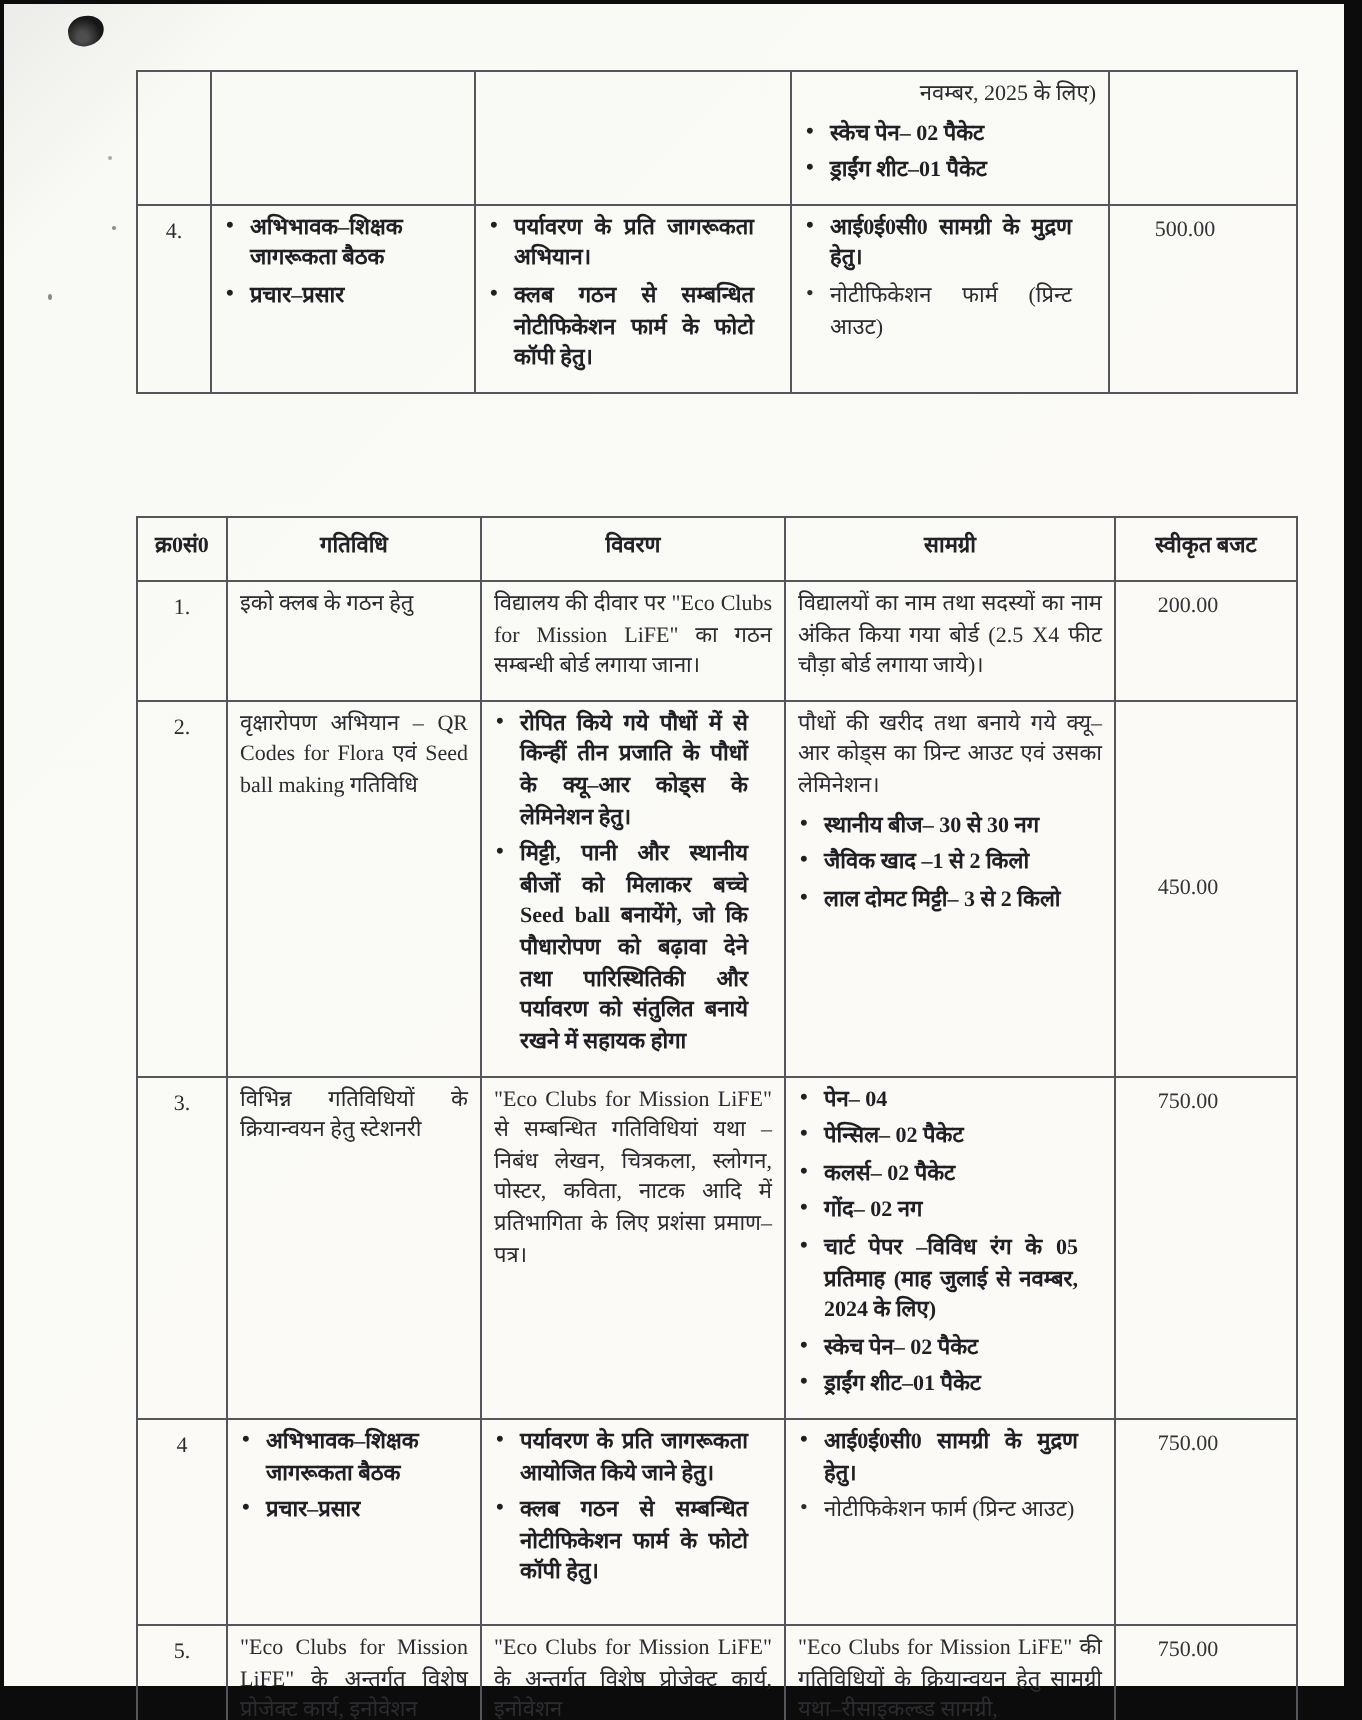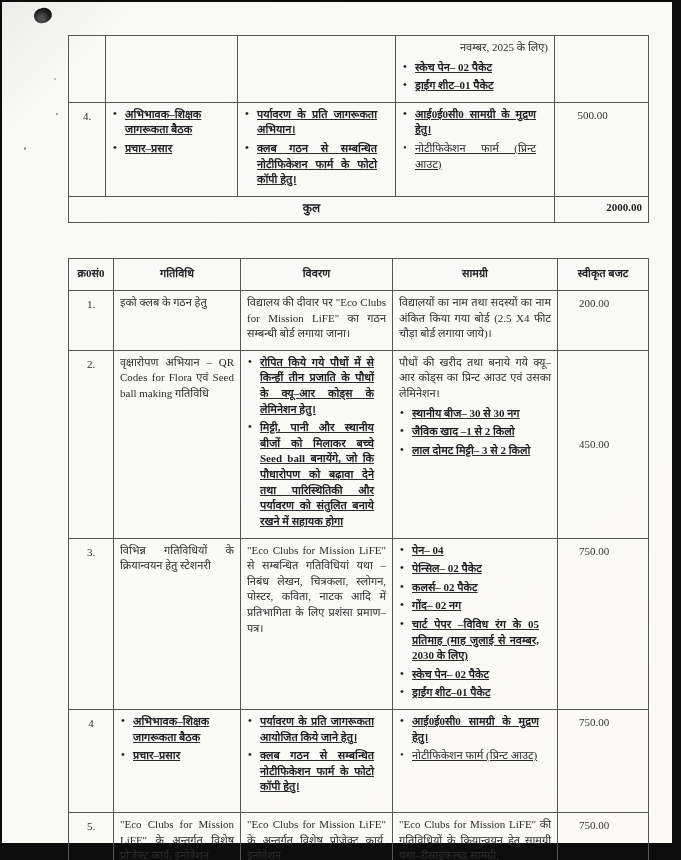--- a/index.html
+++ b/index.html
@@ -27,21 +27,21 @@
     word-wrap:break-word;
   }
   th{font-weight:bold;text-align:center;padding-top:7px;font-size:11px;color:#222226;}
   .tbl-a{position:absolute;left:66px;top:33px;}
   .tbl-b{position:absolute;left:66px;top:256px;}
   .sn{text-align:center;padding-top:6px;}
   .budget{text-align:center;padding-right:24px;padding-top:5px;font-size:11px;color:#333337;}
   .budget.mid{vertical-align:middle;}
   .ct{text-align:justify;margin:0 0 4px 0;}
   .ct.ind{padding-left:13px;text-align:right;}
-  ul.bl{list-style:none;margin:0 12px 4px 0;padding:0;text-decoration:underline;}
+  ul.bl{list-style:none;margin:0 12px 4px 0;padding:0;}
   ul.bl li{position:relative;padding-left:13px;margin:0 0 3px 0;text-align:justify;}
   ul.bl li::before{content:"\2022";position:absolute;left:1px;top:-1px;}
   .bold{font-weight:bold;color:#1f1f24;}
   .total-label{text-align:center;font-weight:bold;font-size:12px;padding-top:3px;color:#222226;}
   .total-value{text-align:right;padding-right:6px;font-weight:bold;font-size:11px;padding-top:3px;color:#222226;}
   .sec-heading{
     position:absolute;left:44px;top:215px;width:600px;
     font-weight:bold;font-size:13.5px;color:#1d1d22;letter-spacing:.2px;
   }
 </style>
@@ -91,24 +91,20 @@
               <li class="bold">क्लब गठन से सम्बन्धित नोटीफिकेशन फार्म के फोटो कॉपी हेतु।</li>
             </ul>
           </td>
       <td>
             <ul class="bl">
               <li class="bold">आई0ई0सी0 सामग्री के मुद्रण हेतु।</li>
               <li>नोटीफिकेशन फार्म (प्रिन्ट आउट)</li>
             </ul>
           </td>
       <td class="budget">500.00</td>
-    </tr>
-    <tr style="height:26px;">
-      <td class="total-label" colspan="4">कुल</td>
-      <td class="total-value">2000.00</td>
     </tr>
   </tbody>
     </table>
 
 
   <table class="tbl-b">
     <colgroup>
       <col style="width:45px">
         <col style="width:127px">
         <col style="width:152px">
@@ -166,21 +162,21 @@
           </td>
           <td>
             <div class="ct">"Eco Clubs for Mission LiFE" से सम्बन्धित गतिविधियां यथा – निबंध लेखन, चित्रकला, स्लोगन, पोस्टर, कविता, नाटक आदि में प्रतिभागिता के लिए प्रशंसा प्रमाण–पत्र।</div>
           </td>
           <td>
             <ul class="bl">
               <li class="bold">पेन– 04</li>
               <li class="bold">पेन्सिल– 02 पैकेट</li>
               <li class="bold">कलर्स– 02 पैकेट</li>
               <li class="bold">गोंद– 02 नग</li>
-              <li class="bold">चार्ट पेपर –विविध रंग के 05 प्रतिमाह (माह जुलाई से नवम्बर, 2030 के लिए)</li>
+              <li class="bold">चार्ट पेपर –विविध रंग के 05 प्रतिमाह (माह जुलाई से नवम्बर, 2024 के लिए)</li>
               <li class="bold">स्केच पेन– 02 पैकेट</li>
               <li class="bold">ड्राईंग शीट–01 पैकेट</li>
             </ul>
           </td>
           <td class="budget">750.00</td>
         </tr>
         <tr style="height: 103px;">
           <td class="sn">4</td>
           <td>
             <ul class="bl">

